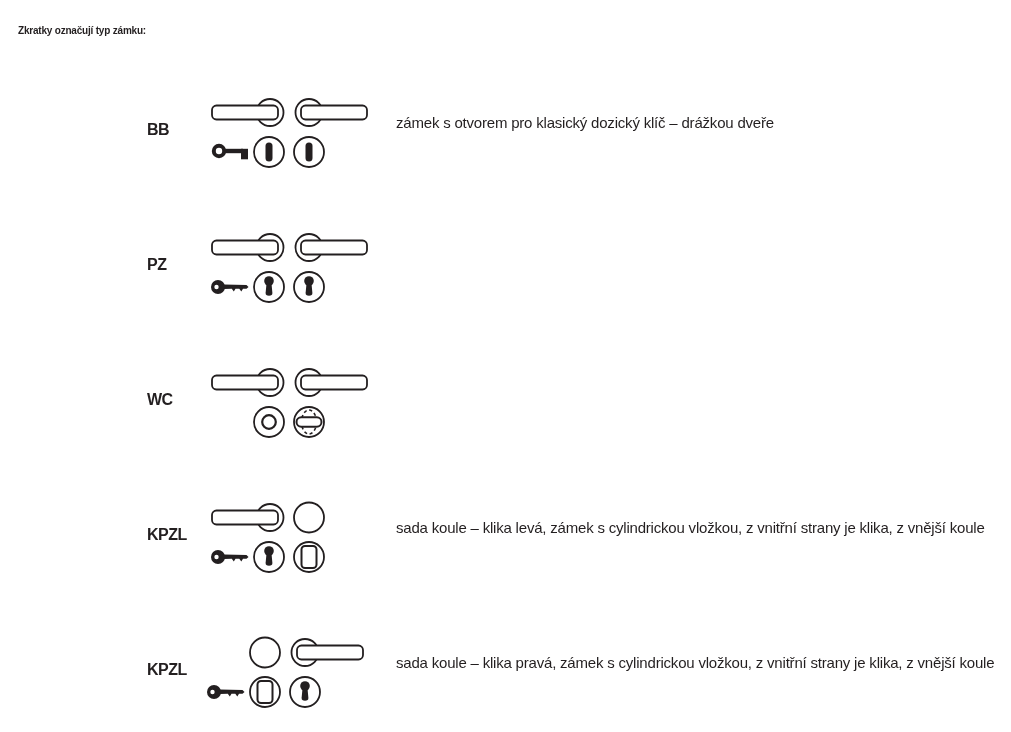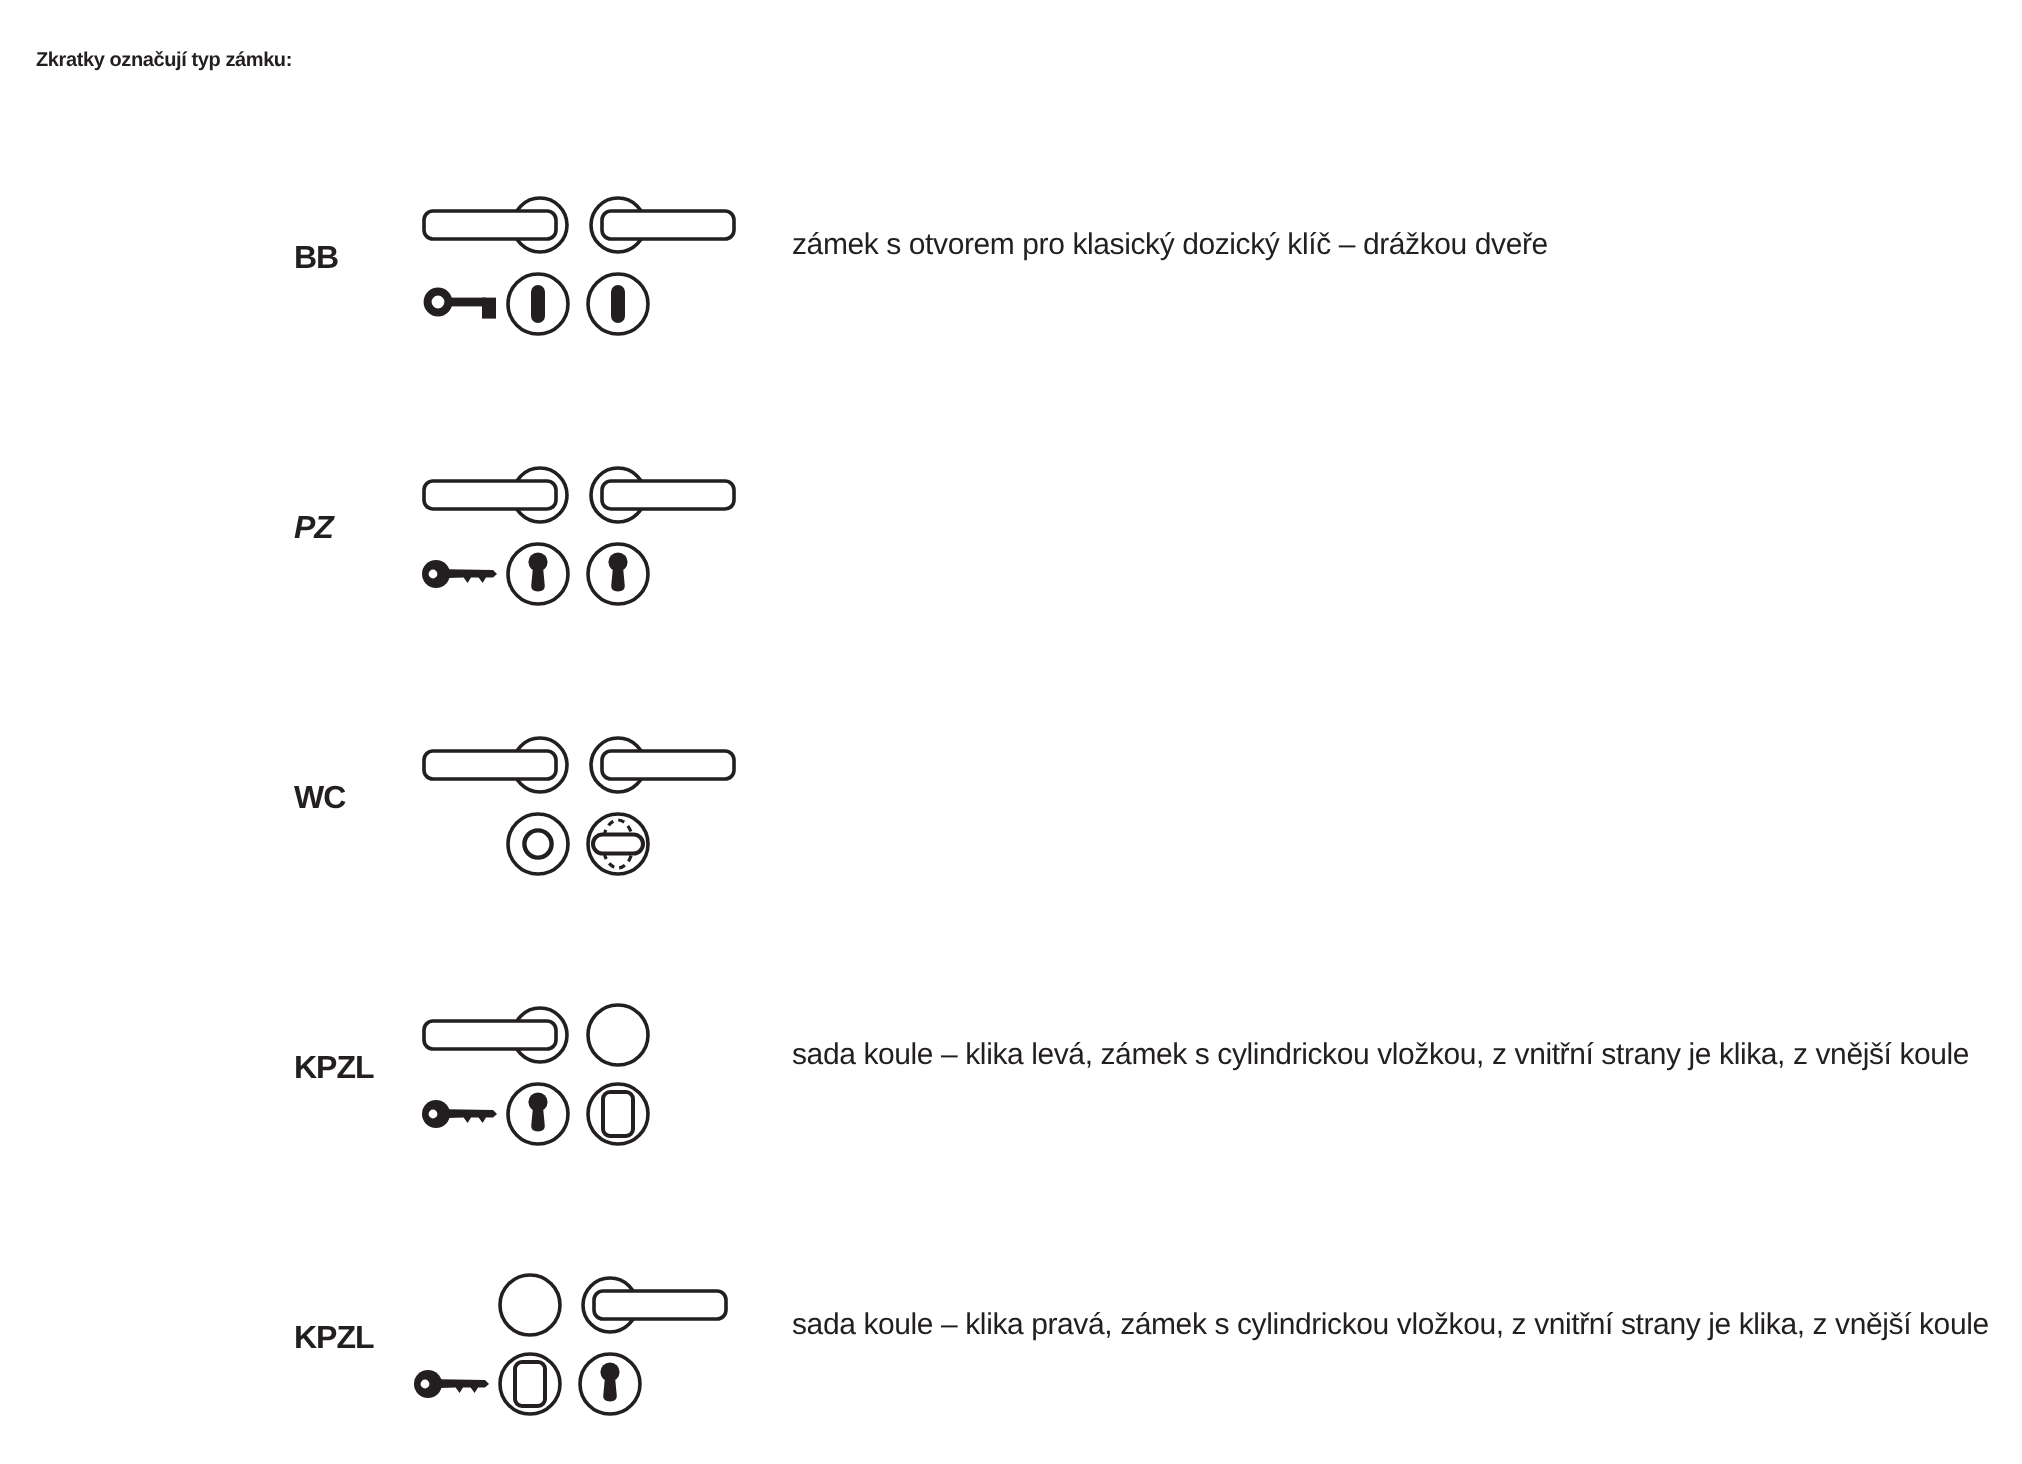--- a/index.html
+++ b/index.html
@@ -10,21 +10,21 @@
     color: #231f20;
     overflow: hidden;
   }
   .title {
     position: absolute; left: 18px; top: 21px;
     font-size: 10px; font-weight: bold; line-height: 20px;
     letter-spacing: -0.2px;
   }
   .row { position: absolute; left: 0; width: 1011px; height: 82px; }
   .row-bb   { top: 95px; }
-  .row-pz   { top: 230px; font-style: italic; }
+  .row-pz   { top: 230px; }
   .row-wc   { top: 365px; padding-left: 45px; }
   .row-kpzl { top: 500px; }
   .row-kpzr { top: 635px; }
   .code {
     position: absolute; left: 111px; top: 25px;
     font-size: 16px; font-weight: bold; line-height: 20px;
     letter-spacing: -0.5px;
     margin-left: 36px;
   }
   .iconset { position: absolute; left: 200px; top: 0; }

